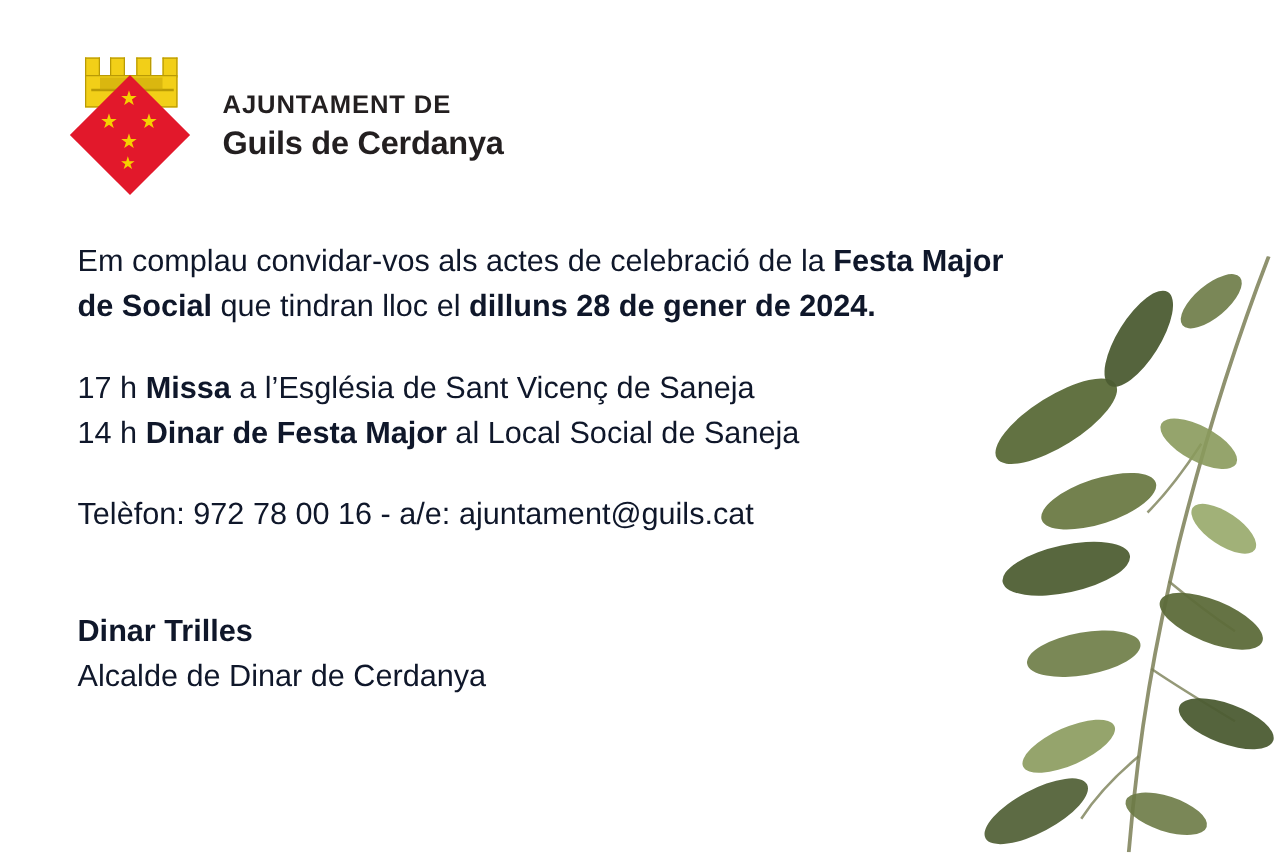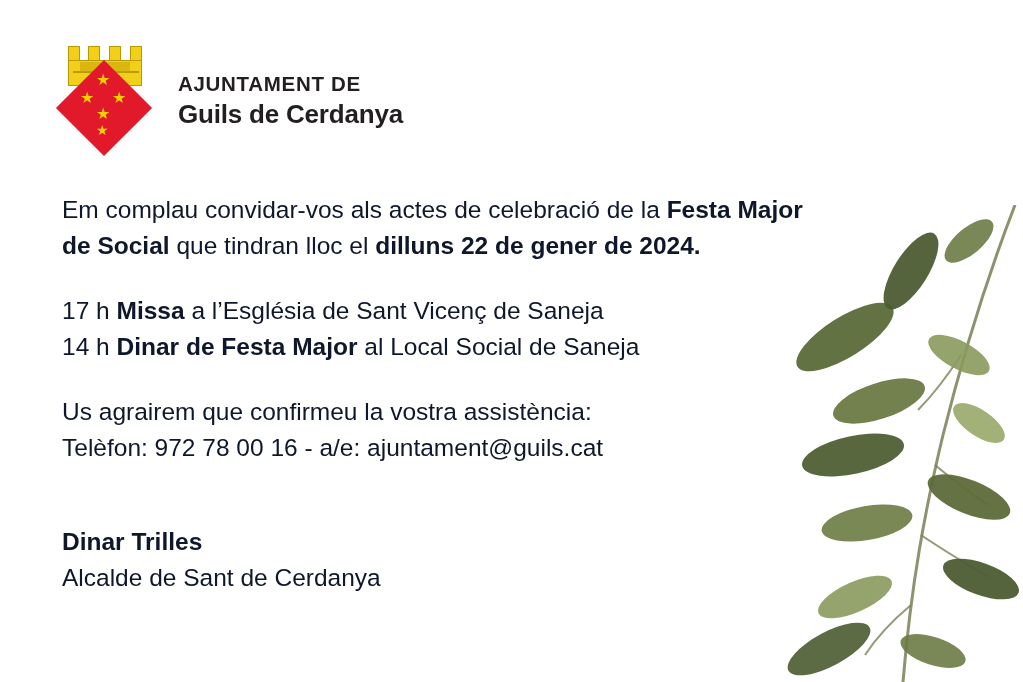--- a/index.html
+++ b/index.html
@@ -183,37 +183,36 @@
     </div>
     <div id="titles">
       <div id="org-kicker">AJUNTAMENT DE</div>
       <div id="org-name">Guils de Cerdanya</div>
     </div>
   </div>
 
   <div id="body-text">
 
     <p><span>Em complau convidar-vos als actes de celebració de la </span><b>Festa Major</b></p>
-    <p><b>de Social</b><span> que tindran lloc el </span><b>dilluns 22 de gener de 2024.</b></p>
+    <p><b>de Social</b><span> que tindran lloc el </span><b>dilluns 28 de gener de 2024.</b></p>
 
     <div class="para-gap"></div>
 
     <p><span>17 h </span><b>Missa</b><span> a l’Església de Sant Vicenç de Saneja</span></p>
     <p><span>14 h </span><b>Dinar de Festa Major</b><span> al Local Social de Saneja</span></p>
 
     <div class="para-gap"></div>
 
-    <p>Us agrairem que confirmeu la vostra assistència:</p>
     <p>Telèfon: 972 78 00 16 - a/e: ajuntament@guils.cat</p>
 
     <div class="para-gap"></div>
     <div class="para-gap"></div>
 
     <p class="sig-name">Dinar Trilles</p>
-    <p>Alcalde de Sant de Cerdanya</p>
+    <p>Alcalde de Dinar de Cerdanya</p>
   </div>
 
   <svg id="branch" viewBox="0 0 240 477">
     <g>
       <path d="M232 0 C205 70 180 150 160 230 C142 305 128 380 120 477" stroke="#7b7f56" stroke-width="3" fill="none" opacity="0.85"></path>
       <path d="M178 150 C165 170 150 190 135 205" stroke="#7b7f56" stroke-width="2" fill="none" opacity="0.8"></path>
       <path d="M152 260 C170 275 190 290 205 300" stroke="#7b7f56" stroke-width="2" fill="none" opacity="0.8"></path>
       <path d="M138 330 C160 345 185 360 205 372" stroke="#7b7f56" stroke-width="2" fill="none" opacity="0.8"></path>
       <path d="M128 400 C110 415 95 430 82 450" stroke="#7b7f56" stroke-width="2" fill="none" opacity="0.8"></path>
     </g>

